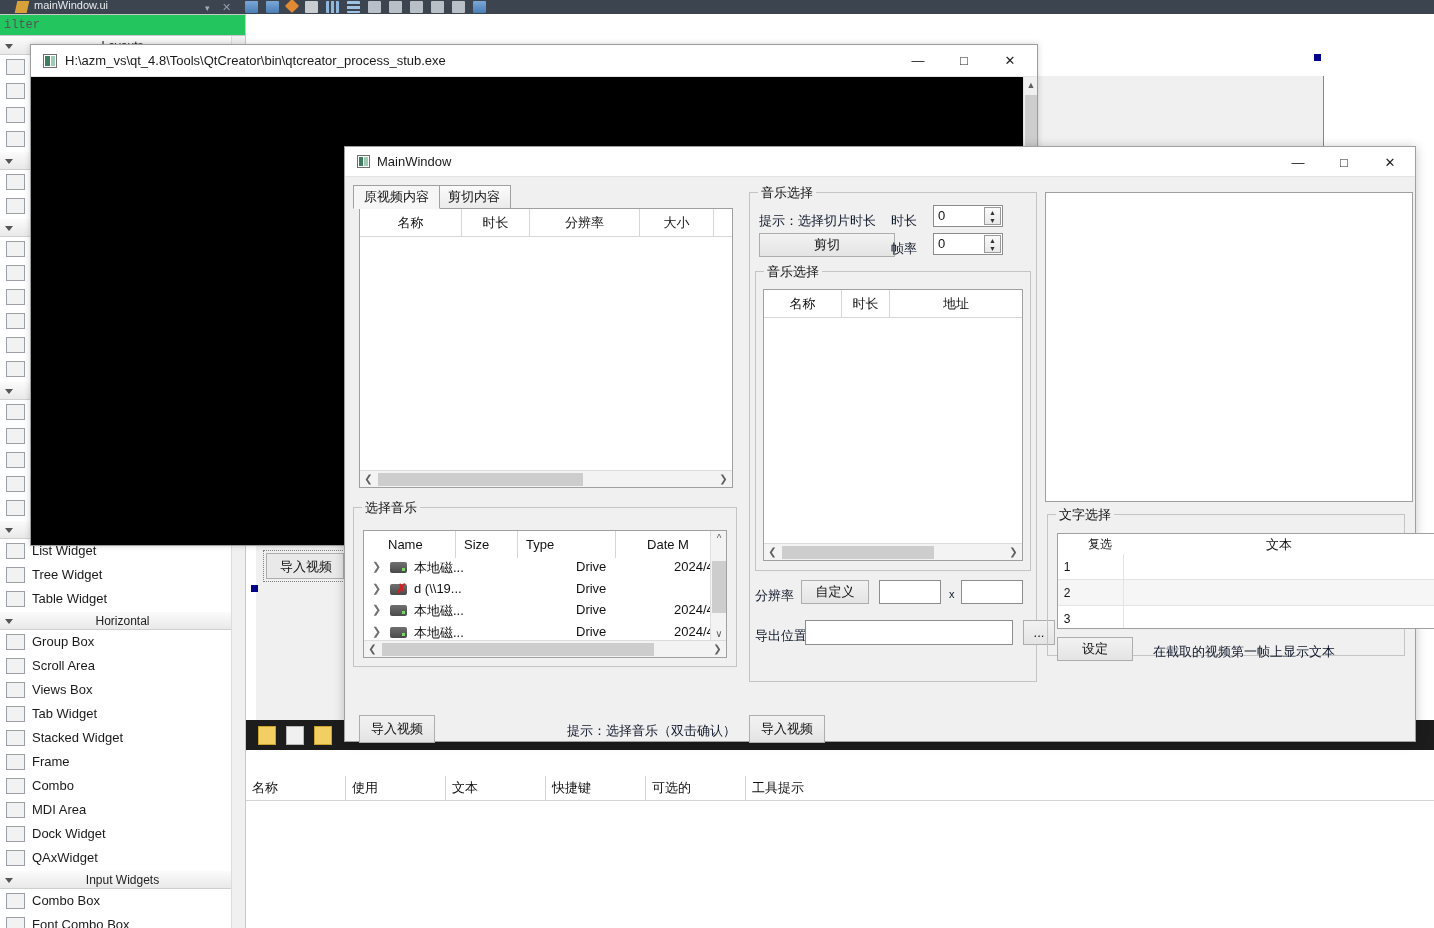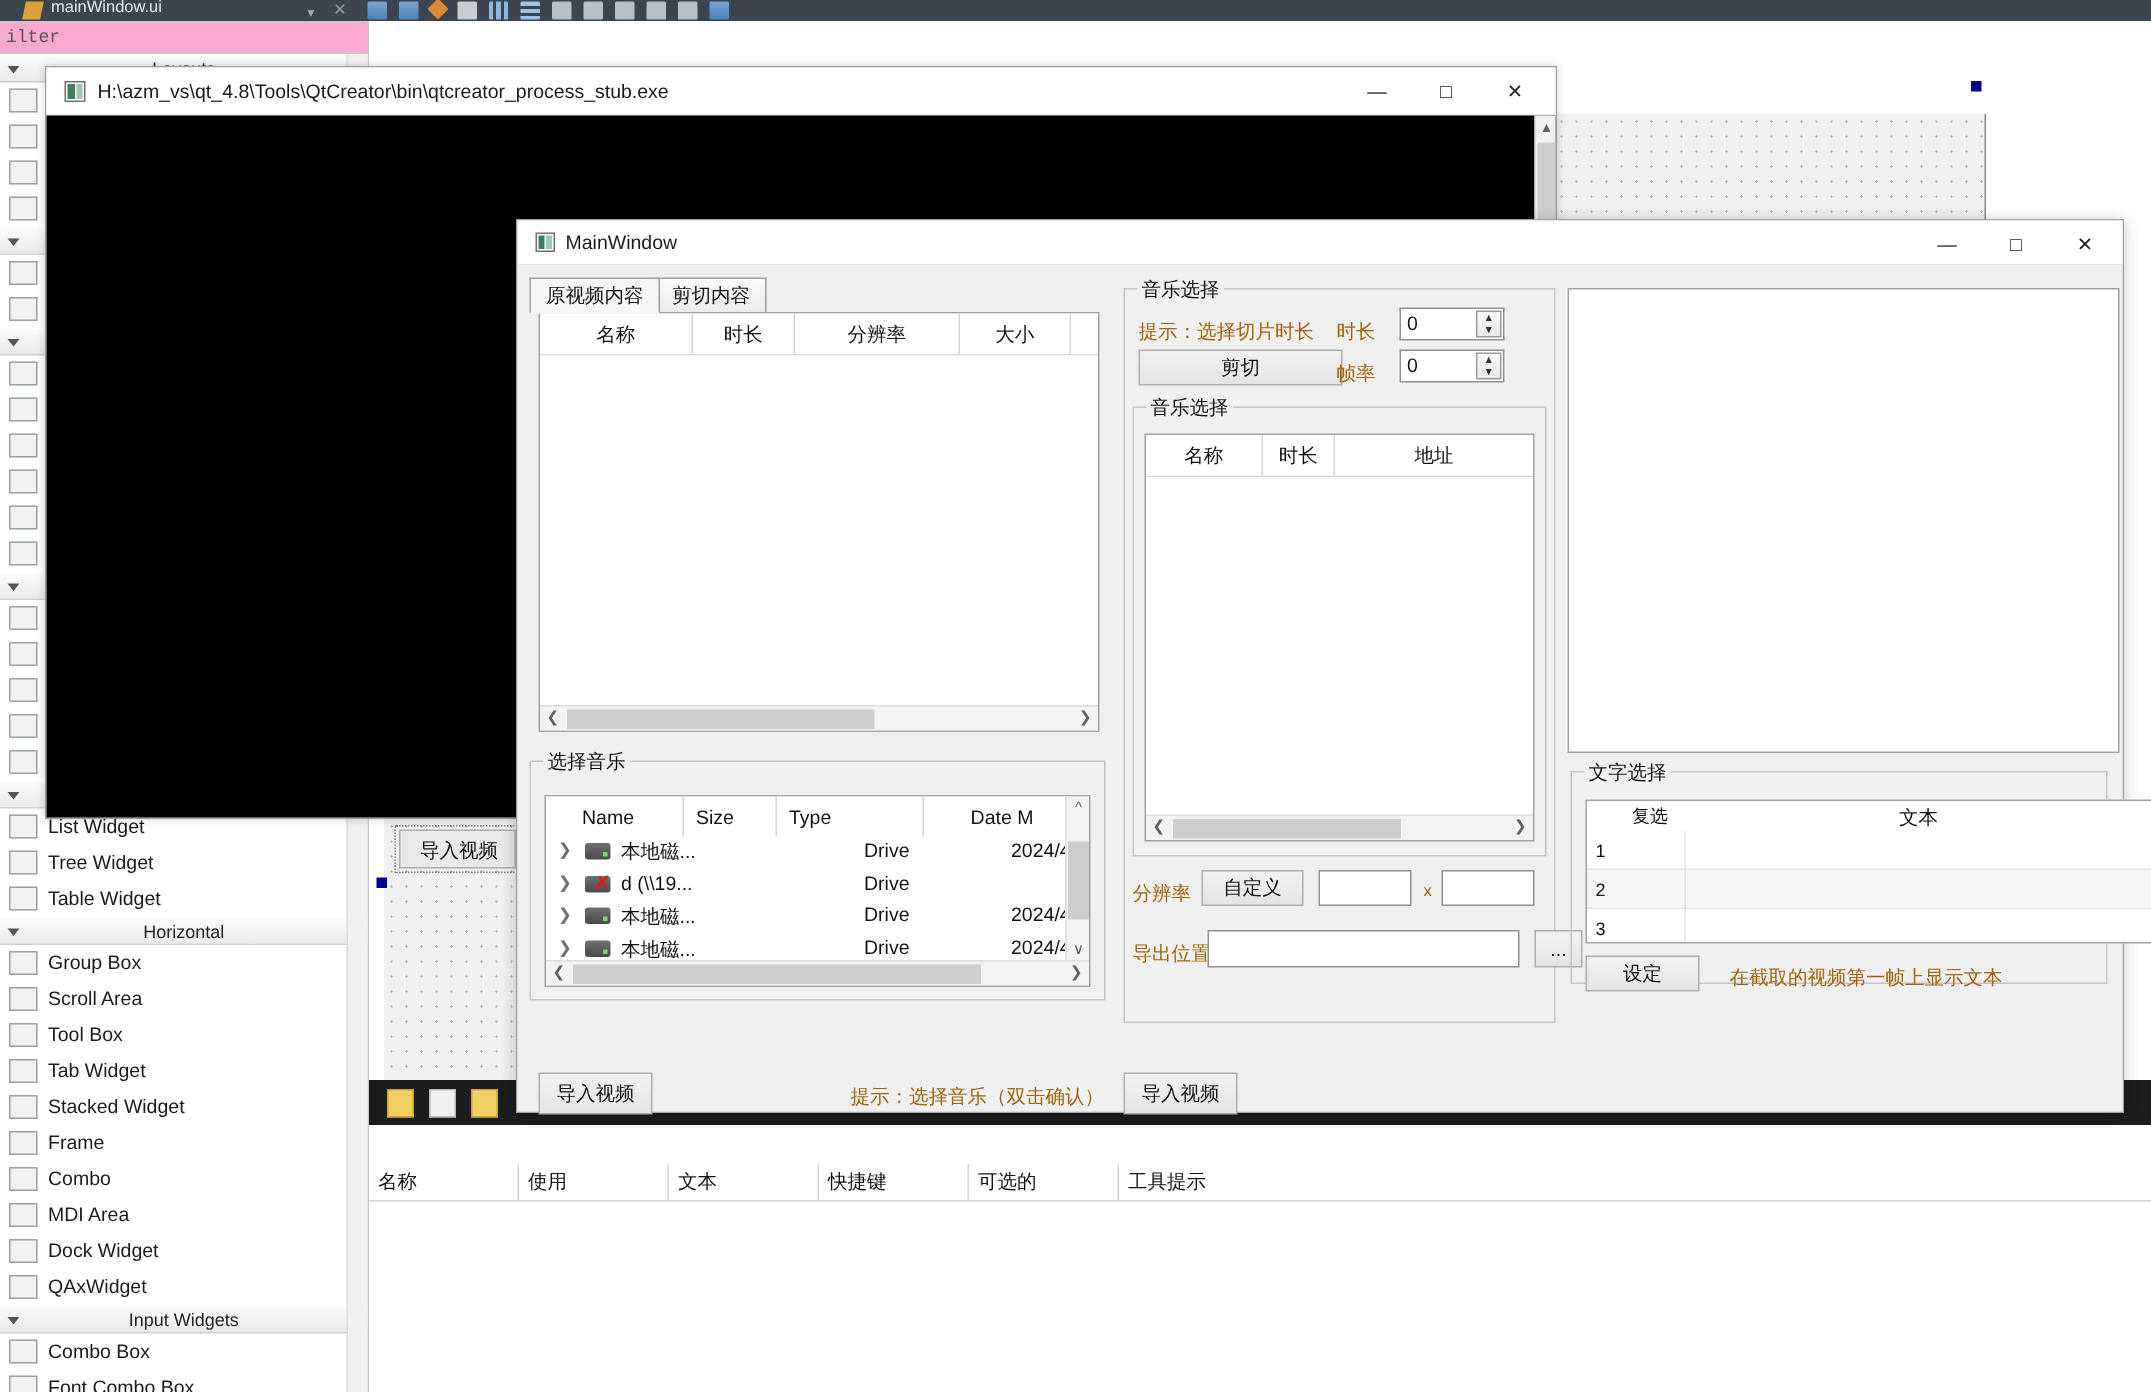--- a/index.html
+++ b/index.html
@@ -35,21 +35,21 @@
   .qt-tb-icon { width: 13px; height: 12px; border-radius: 1px; }
   .i-blue { background: linear-gradient(#7ba7d7,#4a7fb5); }
   .i-orange { background: #e08a33; transform: rotate(45deg); width: 10px; height: 10px; }
   .i-gray { background: #c9ccd1; }
   .i-bars { background: repeating-linear-gradient(90deg,#8fb6dd 0 3px,#3c4450 3px 5px); }
   .i-lines { background: repeating-linear-gradient(180deg,#9fc1e3 0 3px,#3c4450 3px 5px); }
   .i-light { background: #b9bfc6; }
 
   .qt-filter {
     position: absolute; left: 0; top: 14px; width: 246px; height: 22px;
-    background: #f9a8d4; border: 1px solid #c8c8c8; border-left: none;
+    background: #22c55e; border: 1px solid #c8c8c8; border-left: none;
     font-family: "Liberation Mono", monospace; font-size: 12px; color: #555;
     padding: 3px 4px;
   }
   .widgetbox {
     position: absolute; left: 0; top: 36px; width: 246px; height: 892px;
     background: #ffffff; border-right: 1px solid #c8c8c8; overflow: hidden;
   }
   .wb-row {
     position: relative; height: 24px; line-height: 24px;
     font-size: 13px; color: #1a1a1a; padding-left: 32px; white-space: nowrap;
@@ -225,21 +225,21 @@
   .vs-arrow { position: absolute; left: 0; width: 16px; height: 16px; line-height: 16px;
     text-align: center; font-size: 10px; color: #606060; }
 
   
   .grp { position: absolute; border: 1px solid #c4c4c4; }
   .grp > legend, .grp-title {
     position: absolute; left: 8px; top: -9px; background: #f0f0f0;
     font-size: 13px; color: #111; padding: 0 3px;
   }
 
-  .lbl { position: absolute; font-size: 13px; color: #a16207; white-space: nowrap; }
+  .lbl { position: absolute; font-size: 13px; color: #0f172a; white-space: nowrap; }
   .btn {
     position: absolute; border: 1px solid #adadad;
     background: linear-gradient(#f2f2f2,#e4e4e4);
     font-size: 13px; color: #111; text-align: center; display: flex;
     align-items: center; justify-content: center; cursor: default;
   }
   .txt {
     position: absolute; background: #ffffff; border: 1px solid #8d8d8d;
     font-size: 13px; color: #111; padding: 0 4px;
   }
@@ -336,21 +336,21 @@
       <div class="wb-row"><span class="wb-ico"></span><span>Table View</span></div>
       <div class="wb-row"><span class="wb-ico"></span><span>Column View</span></div>
       <div class="wb-row"><span class="wb-ico"></span><span>Undo View</span></div>
       <div class="wb-hdr"><span class="tri"></span><span>Item Widgets (Item-Based)</span></div>
       <div class="wb-row"><span class="wb-ico"></span><span>List Widget</span></div>
       <div class="wb-row"><span class="wb-ico"></span><span>Tree Widget</span></div>
       <div class="wb-row"><span class="wb-ico"></span><span>Table Widget</span></div>
       <div class="wb-hdr"><span class="tri"></span><span>Horizontal</span></div>
       <div class="wb-row"><span class="wb-ico"></span><span>Group Box</span></div>
       <div class="wb-row"><span class="wb-ico"></span><span>Scroll Area</span></div>
-      <div class="wb-row"><span class="wb-ico"></span><span>Tool Box</span></div>
+      <div class="wb-row"><span class="wb-ico"></span><span>Views Box</span></div>
       <div class="wb-row"><span class="wb-ico"></span><span>Tab Widget</span></div>
       <div class="wb-row"><span class="wb-ico"></span><span>Stacked Widget</span></div>
       <div class="wb-row"><span class="wb-ico"></span><span>Frame</span></div>
       <div class="wb-row"><span class="wb-ico"></span><span>Combo</span></div>
       <div class="wb-row"><span class="wb-ico"></span><span>MDI Area</span></div>
       <div class="wb-row"><span class="wb-ico"></span><span>Dock Widget</span></div>
       <div class="wb-row"><span class="wb-ico"></span><span>QAxWidget</span></div>
       <div class="wb-hdr"><span class="tri"></span><span>Input Widgets</span></div>
       <div class="wb-row"><span class="wb-ico"></span><span>Combo Box</span></div>
       <div class="wb-row"><span class="wb-ico"></span><span>Font Combo Box</span></div>

